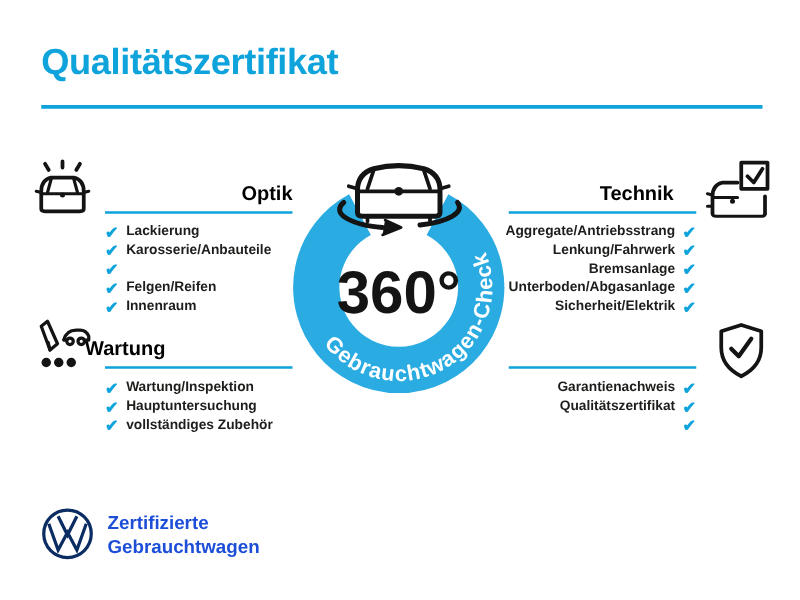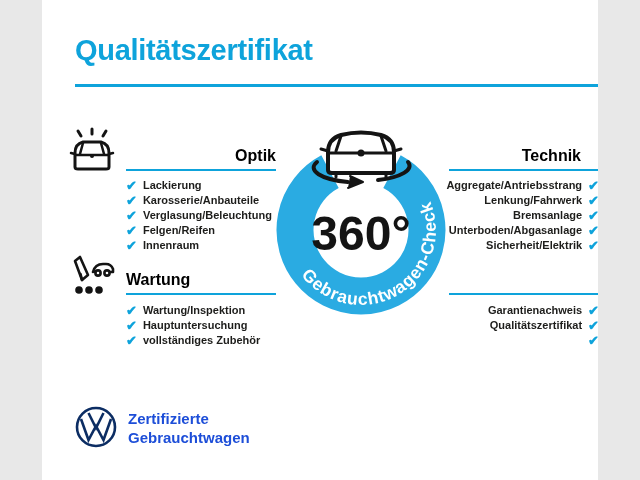--- a/index.html
+++ b/index.html
@@ -1,17 +1,17 @@
 <!DOCTYPE html>
 <html><head>
 <meta charset="utf-8">
 <style>
   html,body{margin:0;padding:0;background:#e8e8e8;}
   .page{
-    position:relative;width:556px;height:480px;background:#ffffff;
+    position:relative;width:640px;height:480px;background:#ffffff;
     font-family:"Liberation Sans",sans-serif;overflow:hidden;margin:0 auto;
   }
   .title{
     position:absolute;left:33px;top:34px;font-size:29px;font-weight:bold;
     color:#0ea3db;letter-spacing:-0.3px;
   }
   .title-rule{
     position:absolute;left:33px;top:84px;width:577px;height:3px;background:#0ea3db;
   }
   .section-header{
@@ -81,21 +81,20 @@
     <div class="item">
         <span class="check">✔</span>
         <span>Lackierung</span>
       </div>
     <div class="item">
         <span class="check">✔</span>
         <span>Karosserie/Anbauteile</span>
       </div>
     <div class="item">
         <span class="check">✔</span>
-        <span>Verglasung/Beleuchtung</span>
       </div>
     <div class="item">
         <span class="check">✔</span>
         <span>Felgen/Reifen</span>
       </div>
     <div class="item">
         <span class="check">✔</span>
         <span>Innenraum</span>
       </div>
   </div>
@@ -143,21 +142,21 @@
       <path d="M 14 27 L 12.5 21"></path>
       <path d="M 25 19 Q 27 11 35 11 L 38 11 Q 43 11 45 16 L 45 19 L 42 19"></path>
       <circle cx="30" cy="20" r="2.6"></circle>
       <circle cx="39" cy="20" r="2.6"></circle>
       <path d="M 25 19 L 27.5 19" stroke-width="2.2"></path>
       <circle cx="11" cy="37" r="2.8" fill="#141414" stroke-width="2"></circle>
       <circle cx="21" cy="37" r="2.8" fill="#141414" stroke-width="2"></circle>
       <circle cx="31" cy="37" r="2.8" fill="#141414" stroke-width="2"></circle>
     </svg>
   </div>
-  <div class="section-header" style="left:84px;top:271px;">Wartung</div>
+  <div class="section-header" style="left:68px;top:271px;">Wartung</div>
   <div class="section-rule" style="left:84px;top:293px;width:150px;"></div>
   <div class="list" style="left:84px;top:305px;">
     <div class="item">
         <span class="check">✔</span>
         <span>Wartung/Inspektion</span>
       </div>
     <div class="item">
         <span class="check">✔</span>
         <span>Hauptuntersuchung</span>
       </div>

